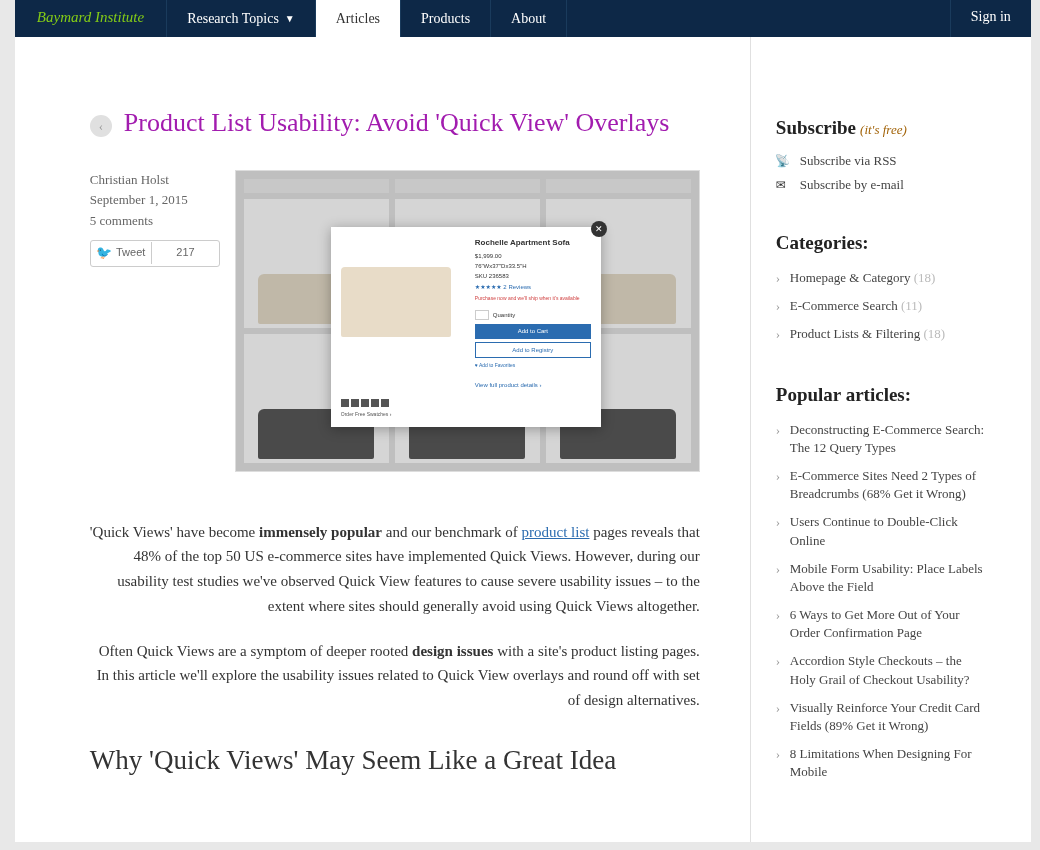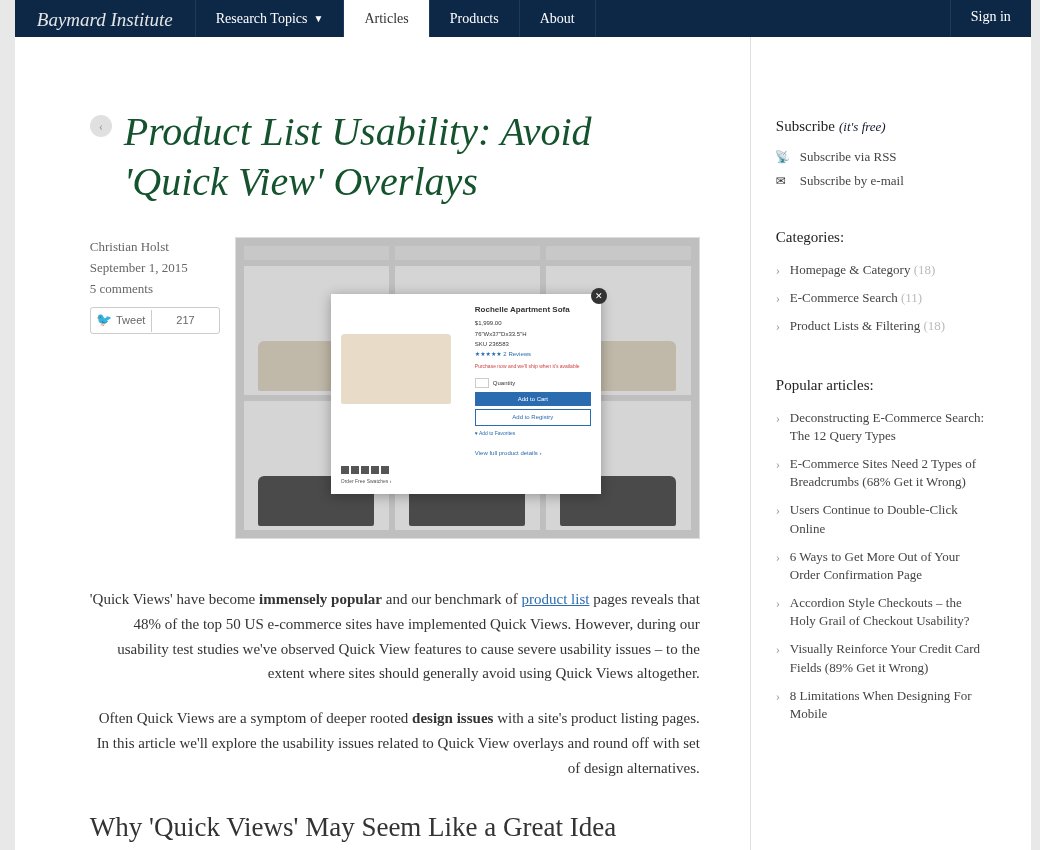--- a/index.html
+++ b/index.html
@@ -1,30 +1,30 @@
 <!DOCTYPE html>
 <html><head>
 <meta charset="utf-8">
 <style>
 * { margin: 0; padding: 0; box-sizing: border-box; }
 body { font-family: Georgia, 'Times New Roman', serif; background: #e8e8e8; color: #333; }
 .page { width: 1040px; margin: 0 auto; background: #fff; }
 .navbar { background: #0d2847; display: flex; align-items: stretch; height: 37px; }
-.logo { color: #e5e5e5; font-size: 19px; font-style: italic; padding: 9px 22px; border-right: 1px solid #1a3b5c; font-family: Georgia, serif; }
+.logo { color: #84cc16; font-size: 15px; font-style: italic; padding: 9px 22px; border-right: 1px solid #1a3b5c; font-family: Georgia, serif; }
 .nav-item { color: #fff; font-size: 14px; padding: 9px 20px; border-right: 1px solid #1a3b5c; cursor: pointer; display: flex; align-items: center; gap: 6px; }
 .nav-item.active { background: #fff; color: #333; }
 .nav-spacer { flex: 1; }
 .signin { color: #fff; font-size: 14px; padding: 9px 20px; border-left: 1px solid #1a3b5c; cursor: pointer; }
 .chevron-down { font-size: 10px; }
 .content { display: flex; padding: 0; }
 .main { flex: 1; padding: 70px 50px 20px 75px; border-right: 1px solid #e0e0e0; }
 .sidebar { width: 280px; padding: 80px 40px 20px 25px; }
 .title-row { display: flex; align-items: flex-start; gap: 12px; margin-bottom: 30px; }
 .back-circle { width: 22px; height: 22px; border-radius: 50%; background: #e0e0e0; color: #999; font-size: 13px; display: flex; align-items: center; justify-content: center; margin-top: 8px; cursor: pointer; flex-shrink: 0; }
-h1 { font-size: 40px; font-weight: normal; line-height: 1.25; color: #14532d; font-style: italic; }
+h1 { font-size: 26px; font-weight: normal; line-height: 1.25; color: #a21caf; }
 .meta-row { display: flex; gap: 20px; margin-bottom: 20px; }
 .meta { font-size: 13px; color: #666; line-height: 1.6; width: 125px; flex-shrink: 0; }
 .meta-item { display: block; }
 .tweet-btn { display: inline-flex; align-items: center; border: 1px solid #ccc; border-radius: 3px; font-size: 11px; font-family: Arial, sans-serif; background: #fff; cursor: pointer; margin-top: 8px; overflow: hidden; }
 .tweet-inner { display: flex; align-items: center; padding: 2px 6px; gap: 3px; }
 .tweet-icon { color: #1da1f2; font-size: 13px; }
 .tweet-count { border-left: 1px solid #ccc; padding: 2px 24px; }
 .article-image { width: 465px; height: 302px; background: #bfbfbf; position: relative; margin-bottom: 28px; border: 1px solid #ddd; }
 .img-grid { position: absolute; inset: 8px; display: grid; grid-template-columns: 1fr 1fr 1fr; grid-template-rows: auto 1fr 1fr; gap: 6px; }
 .img-cell { background: #d5d5d5; position: relative; }
@@ -47,22 +47,22 @@
 .overlay-qty { font-size: 6px; margin-bottom: 4px; display: flex; align-items: center; gap: 4px; }
 .qty-box { width: 14px; height: 10px; border: 1px solid #ccc; }
 .overlay-btn { background: #2b6cb0; color: #fff; font-size: 6px; padding: 3px; text-align: center; margin-bottom: 3px; }
 .overlay-btn.secondary { background: #fff; color: #2b6cb0; border: 1px solid #2b6cb0; }
 .overlay-fav { color: #2b6cb0; font-size: 5px; margin-top: 4px; }
 .overlay-link { color: #2b6cb0; font-size: 6px; margin-top: 12px; }
 .overlay-bottom { font-size: 5px; color: #555; margin-top: 4px; }
 .article-body p { font-size: 15px; line-height: 1.65; margin-bottom: 20px; color: #333; text-align: right; }
 .article-body a { color: #2b6cb0; text-decoration: underline; }
 .article-body h2 { font-size: 27px; font-weight: normal; margin-top: 30px; line-height: 1.3; }
-.sidebar h3 { font-size: 15px; font-weight: normal; color: #222; margin-bottom: 10px; display: inline-block; }
-.sidebar .hint { font-size: 13px; color: #0f172a; font-style: italic; }
+.sidebar h3 { font-size: 19px; font-weight: bold; color: #222; margin-bottom: 10px; display: inline-block; }
+.sidebar .hint { font-size: 13px; color: #a16207; font-style: italic; }
 .sub-list { list-style: none; margin-bottom: 35px; }
 .sub-list li { font-size: 13px; padding: 4px 0; display: flex; align-items: center; gap: 10px; }
 .sub-list a { color: #444; text-decoration: none; cursor: pointer; }
 .rss-icon, .mail-icon { width: 14px; font-size: 12px; }
 .cat-list, .pop-list { list-style: none; margin-bottom: 35px; }
 .cat-list li, .pop-list li { font-size: 13px; padding: 5px 0 5px 14px; position: relative; line-height: 1.4; }
 .cat-list li::before, .pop-list li::before { content: "›"; position: absolute; left: 0; color: #999; }
 .cat-list a, .pop-list a { color: #444; text-decoration: none; cursor: pointer; }
 .count { color: #bbb; }
 .left-gutter { width: 29px; background: #e8e8e8; }
@@ -198,20 +198,21 @@
         <li><a>Homepage &amp; Category</a> <span class="count">(18)</span></li>
         <li><a>E-Commerce Search</a> <span class="count">(11)</span></li>
         <li><a>Product Lists &amp; Filtering</a> <span class="count">(18)</span></li>
       </ul>
 
       <h3>Popular articles:</h3>
       <ul class="pop-list">
         <li><a>Deconstructing E-Commerce Search: The 12 Query Types</a></li>
         <li><a>E-Commerce Sites Need 2 Types of Breadcrumbs (68% Get it Wrong)</a></li>
         <li><a>Users Continue to Double-Click Online</a></li>
+        <li><a>Mobile Form Usability: Place Labels Above the Field</a></li>
         <li><a>6 Ways to Get More Out of Your Order Confirmation Page</a></li>
         <li><a>Accordion Style Checkouts – the Holy Grail of Checkout Usability?</a></li>
         <li><a>Visually Reinforce Your Credit Card Fields (89% Get it Wrong)</a></li>
         <li><a>8 Limitations When Designing For Mobile</a></li>
       </ul>
     </div>
   </div>
 </div>
 <div class="right-gutter"></div>
 </div>

